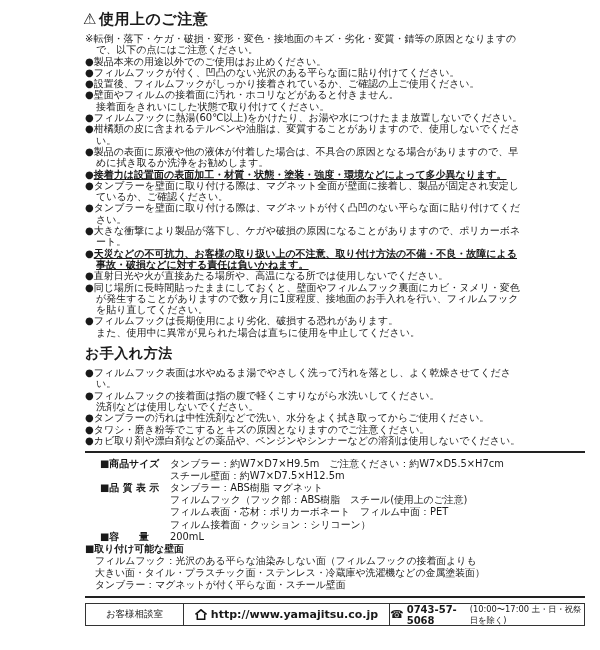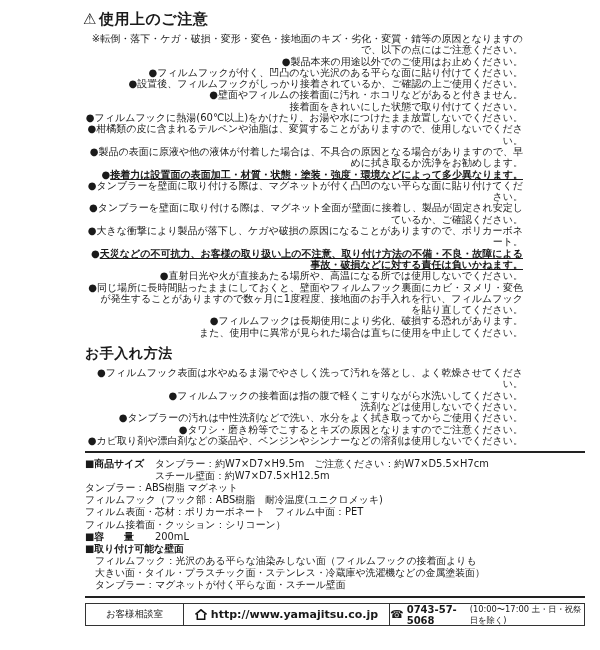--- a/index.html
+++ b/index.html
@@ -5,26 +5,26 @@
   html,body{margin:0;padding:0;background:#e8e8e8;}
   .sheet{
     width:600px;height:650px;background:#ffffff;overflow:hidden;
     font-family:"DejaVu Sans",sans-serif;color:#1a1a1a;position:relative;
     box-sizing:border-box;padding:8px 15px 0 85px;
   }
   .textcol{width:438px;}
   .title-row{font-size:15px;font-weight:bold;letter-spacing:0.5px;margin:2px 0 4px -2px;}
   .warn{margin-right:2px;}
   .list{font-size:10px;line-height:11.3px;}
-  .li{padding-left:11px;text-indent:-11px;text-align:right;}
+  .li{padding-left:11px;text-indent:-11px;}
   .b{font-weight:bold;text-decoration:underline;}
   .care-title{font-size:14px;font-weight:bold;margin:7px 0 4px 0;letter-spacing:0.5px;}
   .hr{width:500px;border-top:2px solid #222;margin:5px 0;}
   .specs{font-size:9.9px;line-height:12.1px;width:500px;}
-  .spec-row{display:flex;}
+  .spec-row{display:flex;margin-left:15px;}
   .spec-label{width:70px;flex:0 0 70px;font-weight:bold;}
   .spec-lines{flex:1;}
   .spec-block .spec-label{width:auto;flex:none;}
   .spec-block .spec-lines{padding-left:10px;}
   .contact{
     width:498px;border:1px solid #333;display:flex;align-items:stretch;
     height:21px;margin:4px 0;
   }
   .contact>div{display:flex;align-items:center;justify-content:center;}
   .c1{width:97px;font-size:9.5px;border-right:1px solid #333;}
@@ -47,22 +47,22 @@
     <div class="list">
         <div class="li"><span>※</span><span>転倒・落下・ケガ・破損・変形・変色・接地面のキズ・劣化・変質・錆等の原因となりますので、以下の点にはご注意ください。</span></div>
         <div class="li"><span>●</span><span>製品本来の用途以外でのご使用はお止めください。</span></div>
         <div class="li"><span>●</span><span>フィルムフックが付く、凹凸のない光沢のある平らな面に貼り付けてください。</span></div>
         <div class="li"><span>●</span><span>設置後、フィルムフックがしっかり接着されているか、ご確認の上ご使用ください。</span></div>
         <div class="li"><span>●</span><span>壁面やフィルムの接着面に汚れ・ホコリなどがあると付きません。</span><br><span>接着面をきれいにした状態で取り付けてください。</span></div>
         <div class="li"><span>●</span><span>フィルムフックに熱湯(60℃以上)をかけたり、お湯や水につけたまま放置しないでください。</span></div>
         <div class="li"><span>●</span><span>柑橘類の皮に含まれるテルペンや油脂は、変質することがありますので、使用しないでください。</span></div>
         <div class="li"><span>●</span><span>製品の表面に原液や他の液体が付着した場合は、不具合の原因となる場合がありますので、早めに拭き取るか洗浄をお勧めします。</span></div>
         <div class="li"><span>●</span><span class="b">接着力は設置面の表面加工・材質・状態・塗装・強度・環境などによって多少異なります。</span></div>
+        <div class="li"><span>●</span><span>タンブラーを壁面に取り付ける際は、マグネット全面が壁面に接着し、製品が固定され安定しているか、ご確認ください。</span></div>
         <div class="li"><span>●</span><span>タンブラーを壁面に取り付ける際は、マグネットが付く凸凹のない平らな面に貼り付けてください。</span></div>
-        <div class="li"><span>●</span><span>タンブラーを壁面に取り付ける際は、マグネット全面が壁面に接着し、製品が固定され安定しているか、ご確認ください。</span></div>
         <div class="li"><span>●</span><span>大きな衝撃により製品が落下し、ケガや破損の原因になることがありますので、ポリカーボネート。</span></div>
         <div class="li"><span>●</span><span class="b">天災などの不可抗力、お客様の取り扱い上の不注意、取り付け方法の不備・不良・故障による事故・破損などに対する責任は負いかねます。</span></div>
         <div class="li"><span>●</span><span>直射日光や火が直接あたる場所や、高温になる所では使用しないでください。</span></div>
         <div class="li"><span>●</span><span>同じ場所に長時間貼ったままにしておくと、壁面やフィルムフック裏面にカビ・ヌメリ・変色が発生することがありますので数ヶ月に1度程度、接地面のお手入れを行い、フィルムフックを貼り直してください。</span></div>
         <div class="li"><span>●</span><span>フィルムフックは長期使用により劣化、破損する恐れがあります。</span><br><span>また、使用中に異常が見られた場合は直ちに使用を中止してください。</span></div>
       </div>
 
     <div class="care-title">お手入れ方法</div>
     <div class="list">
         <div class="li"><span>●</span><span>フィルムフック表面は水やぬるま湯でやさしく洗って汚れを落とし、よく乾燥させてください。</span></div>
@@ -77,23 +77,24 @@
 
   <div class="specs" id="specs">
       <div class="spec-row">
         <div class="spec-label">■商品サイズ</div>
         <div class="spec-lines">
           <div>タンブラー：約W7×D7×H9.5m　ご注意ください：約W7×D5.5×H7cm</div>
           <div>スチール壁面：約W7×D7.5×H12.5m</div>
         </div>
       </div>
       <div class="spec-row">
+        <div class="spec-label">■品 質 表 示</div>
         <div class="spec-lines">
           <div>タンブラー：ABS樹脂 マグネット</div>
-          <div>フィルムフック（フック部：ABS樹脂　耐冷温度(ユニクロメッキ)</div>
+          <div>フィルムフック（フック部：ABS樹脂　スチール(使用上のご注意)</div>
           <div>フィルム表面・芯材：ポリカーボネート　フィルム中面：PET</div>
           <div>フィルム接着面・クッション：シリコーン）</div>
         </div>
       </div>
       <div class="spec-row">
         <div class="spec-label">■容　　量</div>
         <div class="spec-lines">
           <div>200mL</div>
         </div>
       </div>

